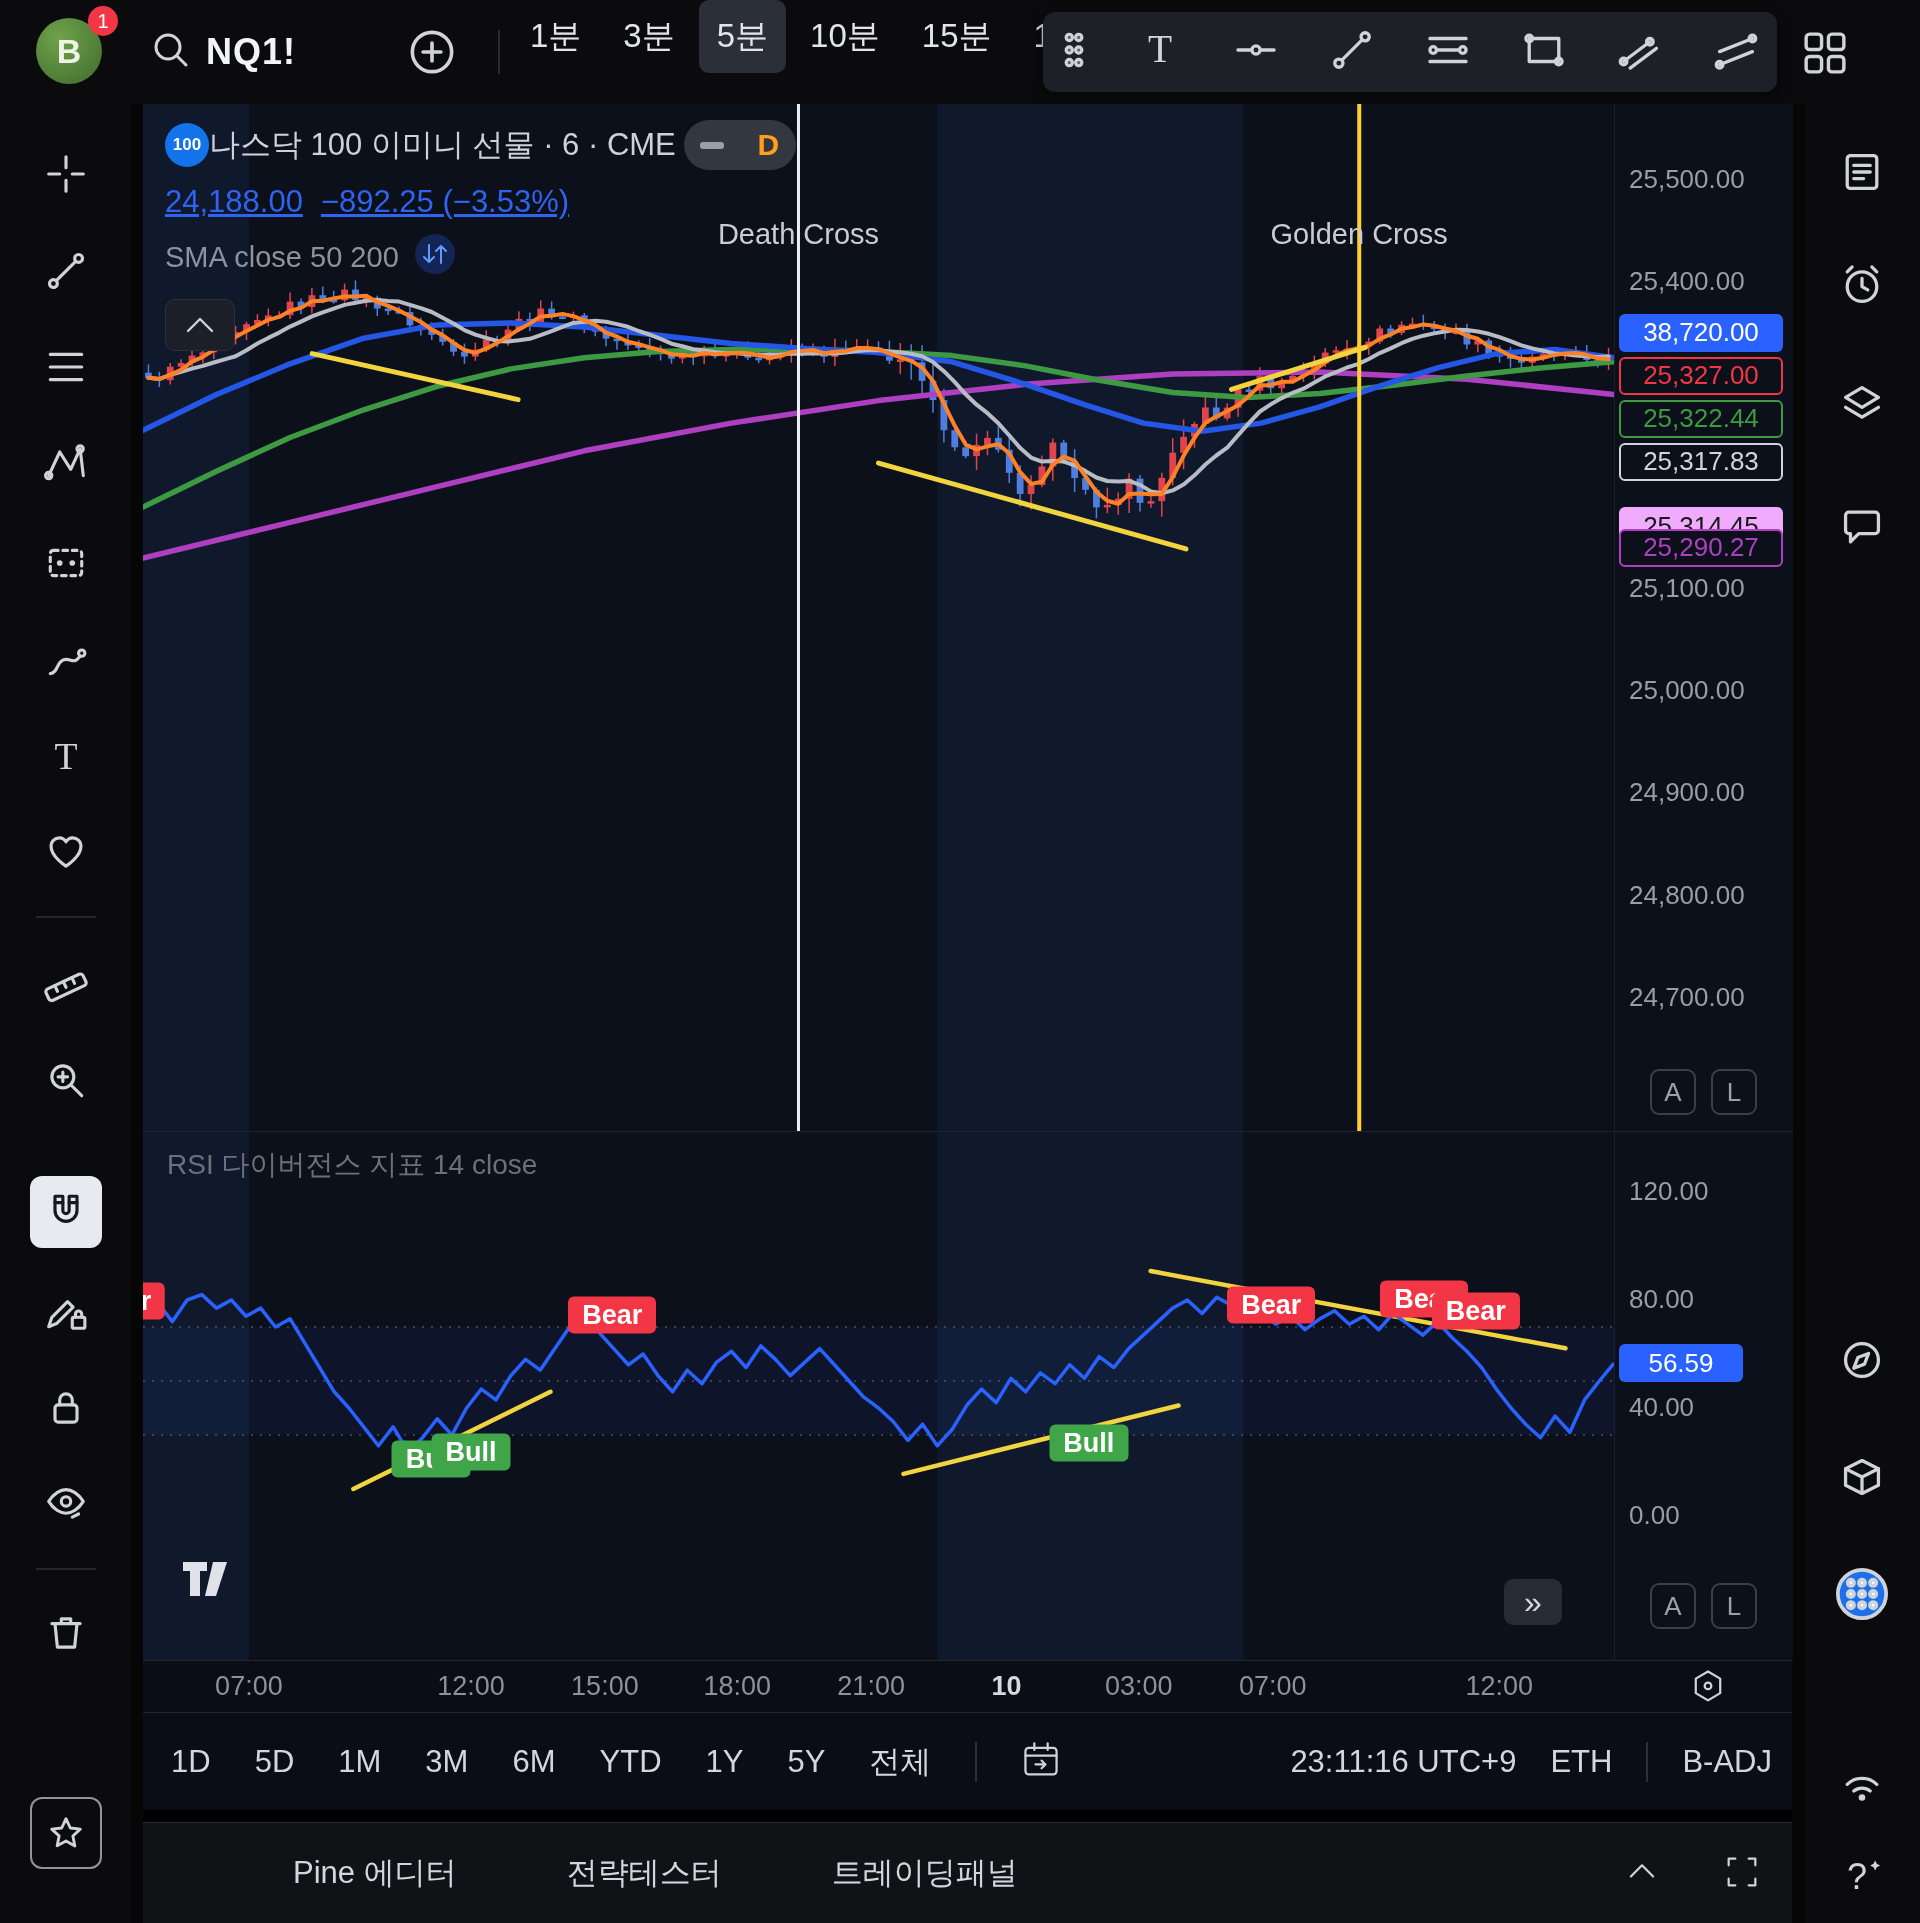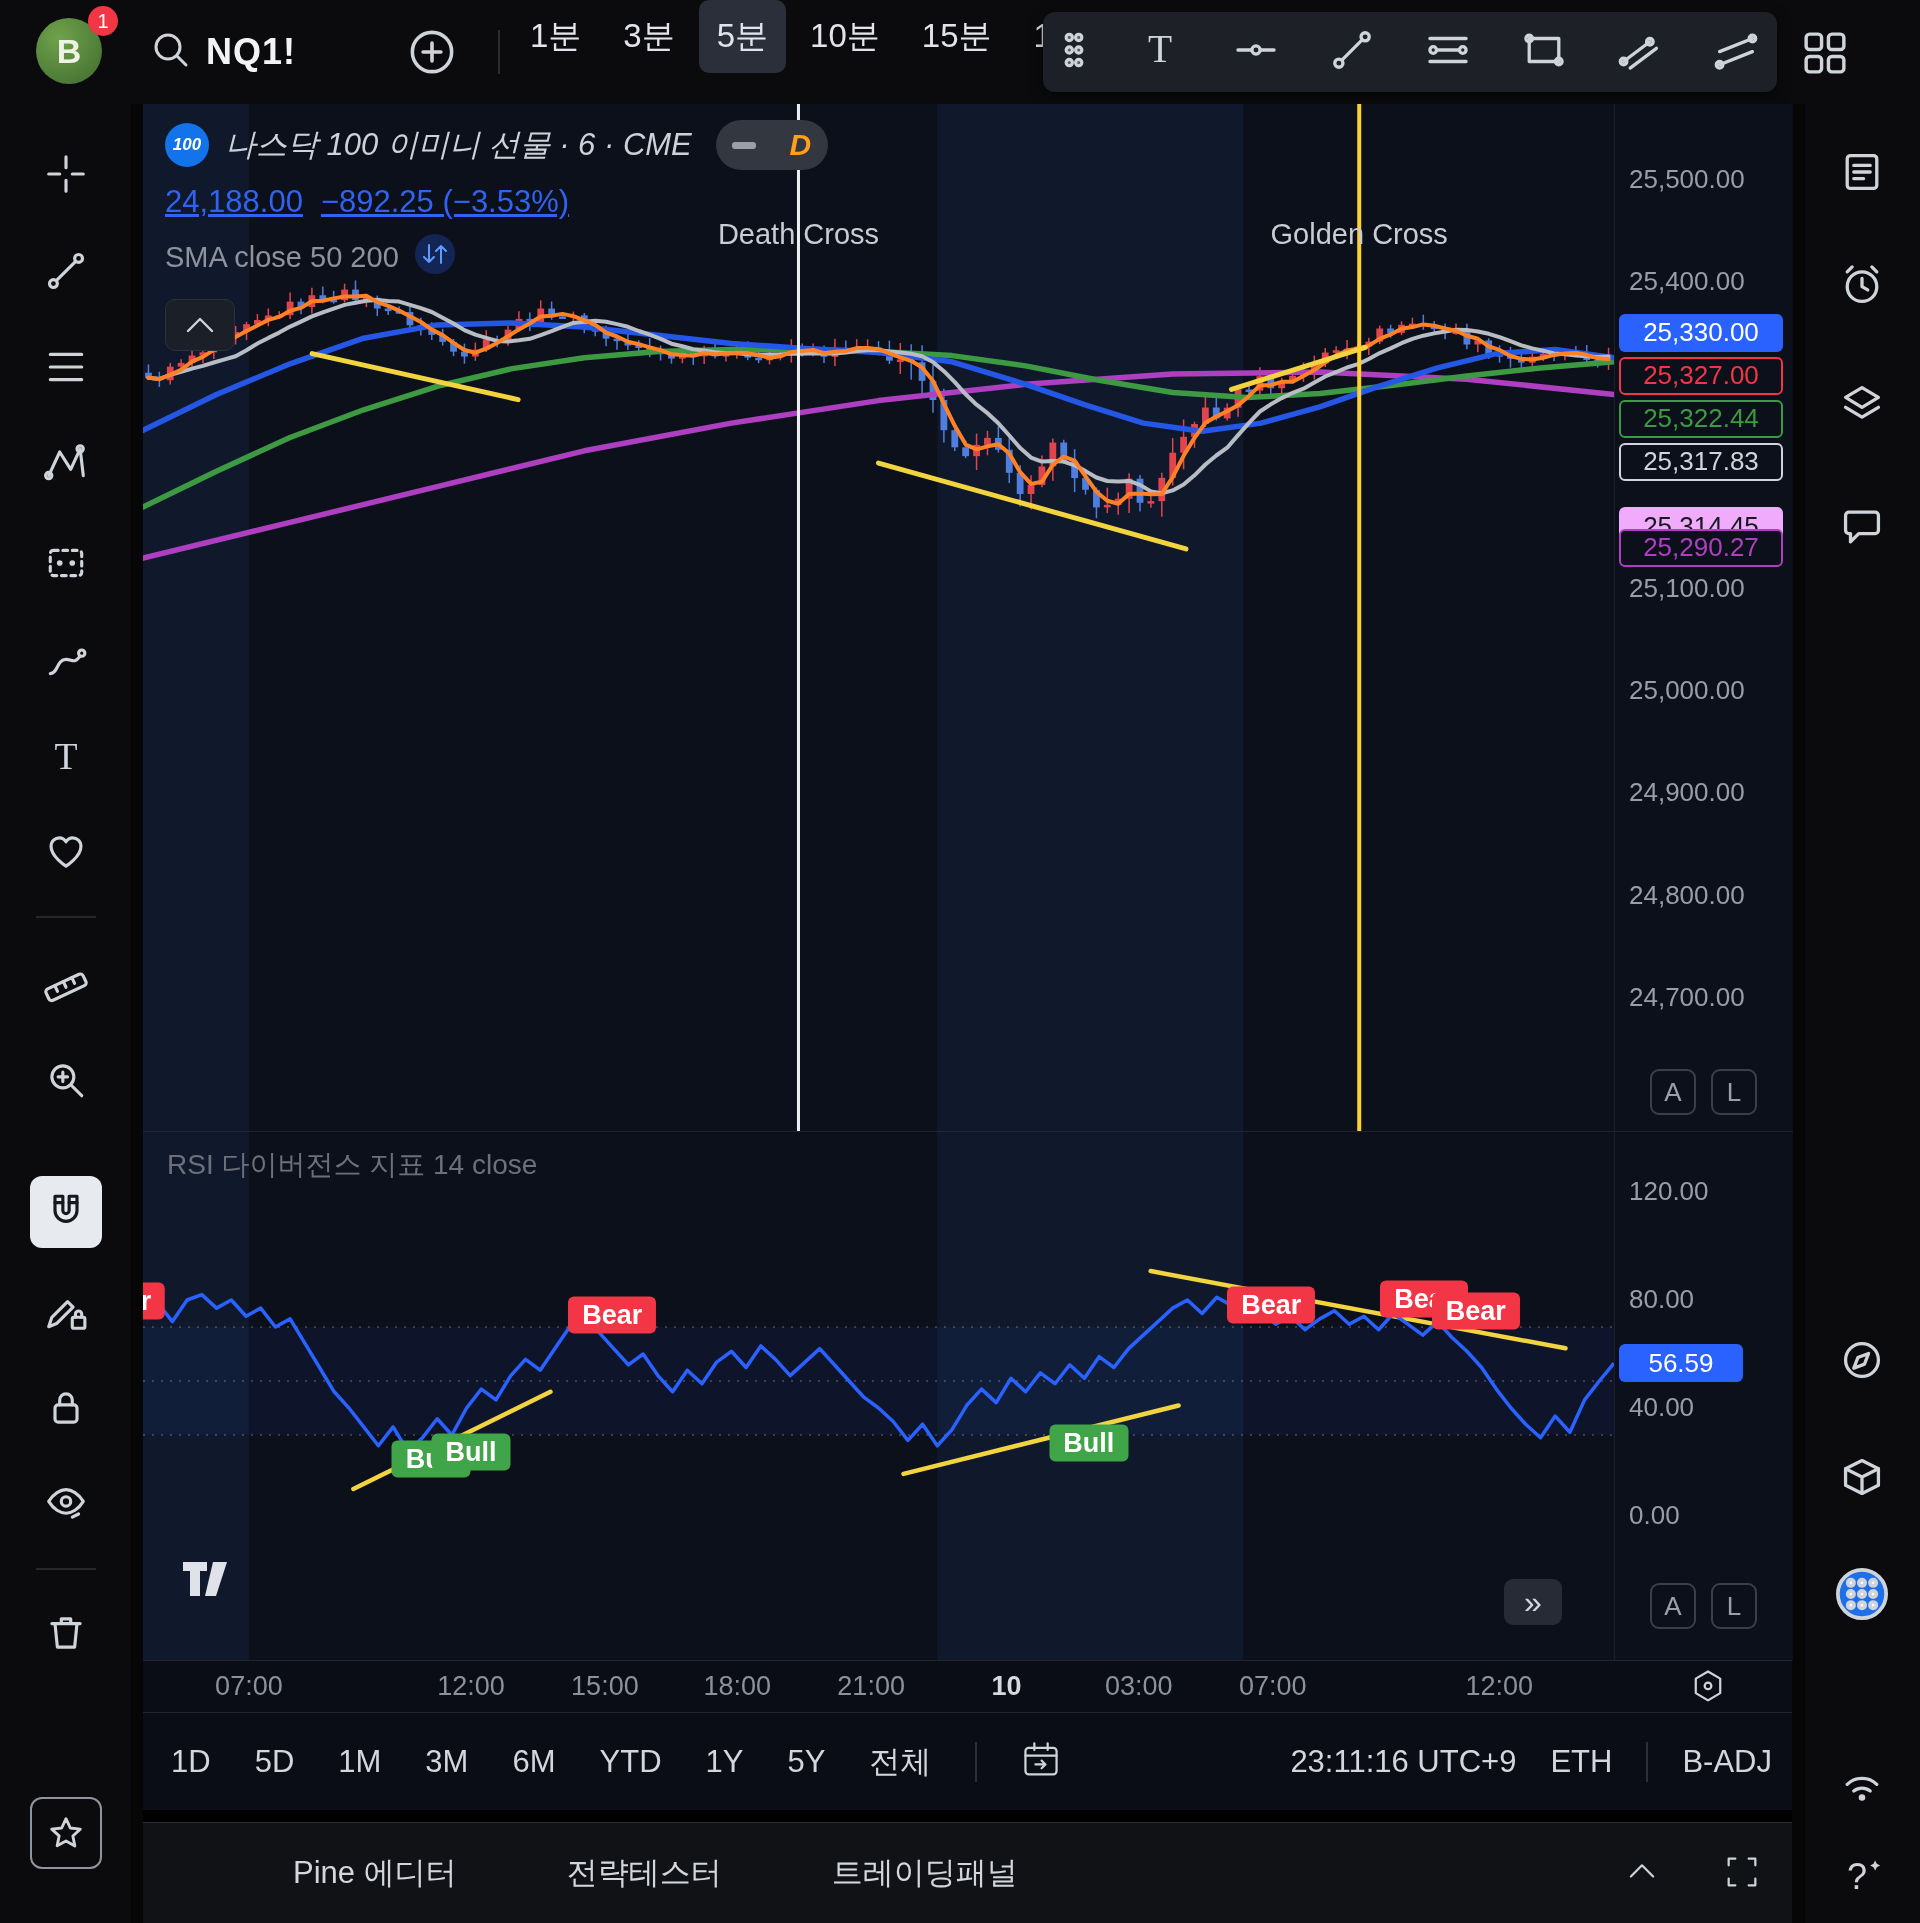--- a/index.html
+++ b/index.html
@@ -47,21 +47,21 @@
   .rtag{width:124px;}
   .sig{position:absolute;transform:translate(-50%,-50%);padding:3px 14px;border-radius:6px;font-size:27px;font-weight:600;color:#fff;white-space:nowrap;}
   .sig.bear{background:#f23645;}
   .sig.bull{background:#3fa548;}
   .albtn{position:absolute;width:46px;height:46px;border:2px solid #3a3f4a;border-radius:9px;color:#9aa0aa;font-size:26px;
          display:flex;align-items:center;justify-content:center;box-sizing:border-box;background:rgba(12,16,27,.6);}
   .more-btn{position:absolute;left:1361px;top:447px;width:58px;height:46px;background:#262b36;border-radius:9px;color:#d4d7dd;
             font-size:32px;display:flex;align-items:center;justify-content:center;}
   
   .legend{position:absolute;left:22px;top:16px;z-index:6;}
-  .lrow1{display:flex;align-items:center;gap:16px;font-style:italic;}
+  .lrow1{display:flex;align-items:center;}
   .badge100{width:44px;height:44px;border-radius:50%;background:#1273eb;color:#fff;font-size:17px;font-weight:700;
             display:flex;align-items:center;justify-content:center;}
   .ltitle{font-size:31px;color:#cdd1d8;}
   .mode-pill{width:112px;height:50px;background:#33373f;border-radius:26px;display:flex;align-items:center;justify-content:space-around;margin-left:8px;}
   .dash{width:24px;height:7px;background:#9aa0aa;border-radius:3px;}
   .dletter{color:#ff9f1c;font-size:30px;font-weight:700;}
   .lrow2{margin-top:14px;font-size:31px;color:#2f63f2;display:flex;gap:18px;text-decoration:underline;}
   .lrow3{margin-top:12px;display:flex;gap:14px;align-items:center;font-size:29px;color:#8d929c;}
   .collapse-btn{margin-top:16px;width:68px;height:50px;background:#1b1f27;border:1px solid #2c313b;border-radius:10px;
                 display:flex;align-items:center;justify-content:center;}
@@ -687,21 +687,21 @@
       <div class="albtn" style="left:96px;top:965px">
           <span>L</span>
         </div>
     <div class="tick" style="top: 59.6952px;">25,500.00</div>
         <div class="tick" style="top: 161.986px;">25,400.00</div>
         <div class="tick" style="top: 468.859px;">25,100.00</div>
         <div class="tick" style="top: 571.149px;">25,000.00</div>
         <div class="tick" style="top: 673.44px;">24,900.00</div>
         <div class="tick" style="top: 775.731px;">24,800.00</div>
         <div class="tick" style="top: 878.022px;">24,700.00</div>
-        <div class="ptag" style="top: 209.59px; background: rgb(41, 98, 255); color: rgb(255, 255, 255);">25,330.00</div>
+        <div class="ptag" style="top: 209.59px; background: rgb(41, 98, 255); color: rgb(255, 255, 255);">38,720.00</div>
         <div class="ptag" style="top: 252.59px; border: 2px solid rgb(242, 54, 69); color: rgb(242, 54, 69);">25,327.00</div>
         <div class="ptag" style="top: 295.59px; border: 2px solid rgb(61, 154, 67); color: rgb(61, 154, 67);">25,322.44</div>
         <div class="ptag" style="top: 338.59px; border: 2px solid rgb(209, 212, 220); color: rgb(209, 212, 220);">25,317.83</div>
         <div class="ptag" style="top: 403px; background: #f0abfc; color: rgb(22, 24, 29);">25,314.45</div>
         <div class="ptag" style="top: 424.59px; border: 2px solid rgb(173, 63, 192); color: rgb(173, 63, 192);">25,290.27</div>
       </div>
 
     <div class="pane-rsi">
       <svg id="rsi-svg" width="1471" height="529" viewBox="0 0 1471 529">
           <rect x="0" y="0" width="105.912" height="529" fill="rgba(52,94,170,0.12)"></rect>

